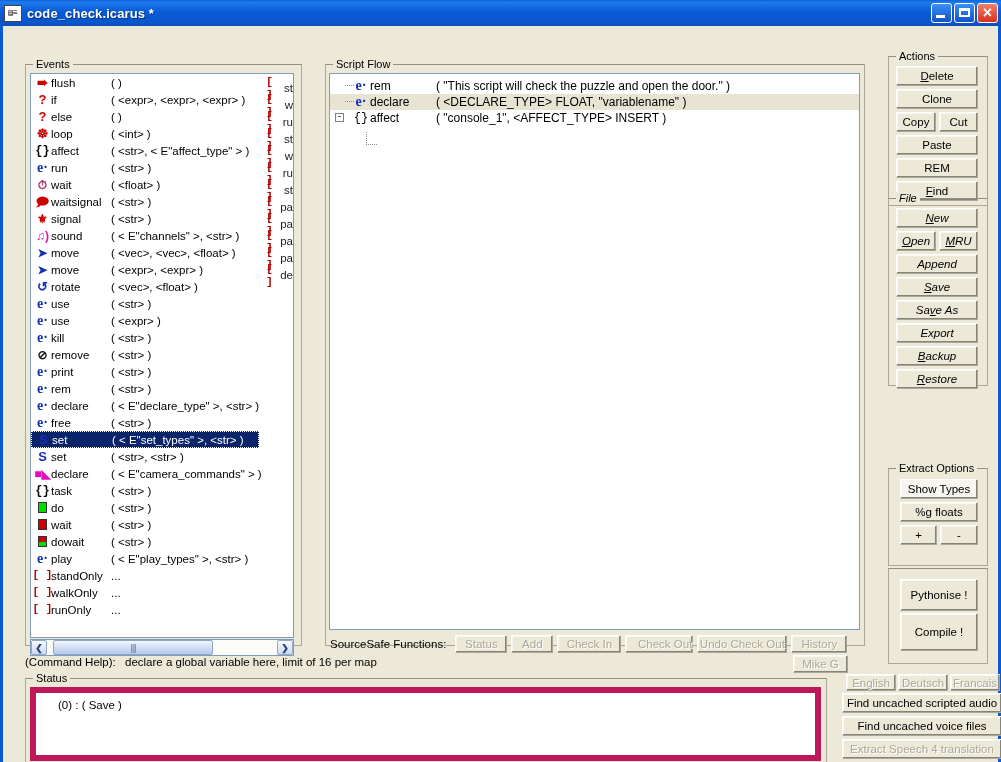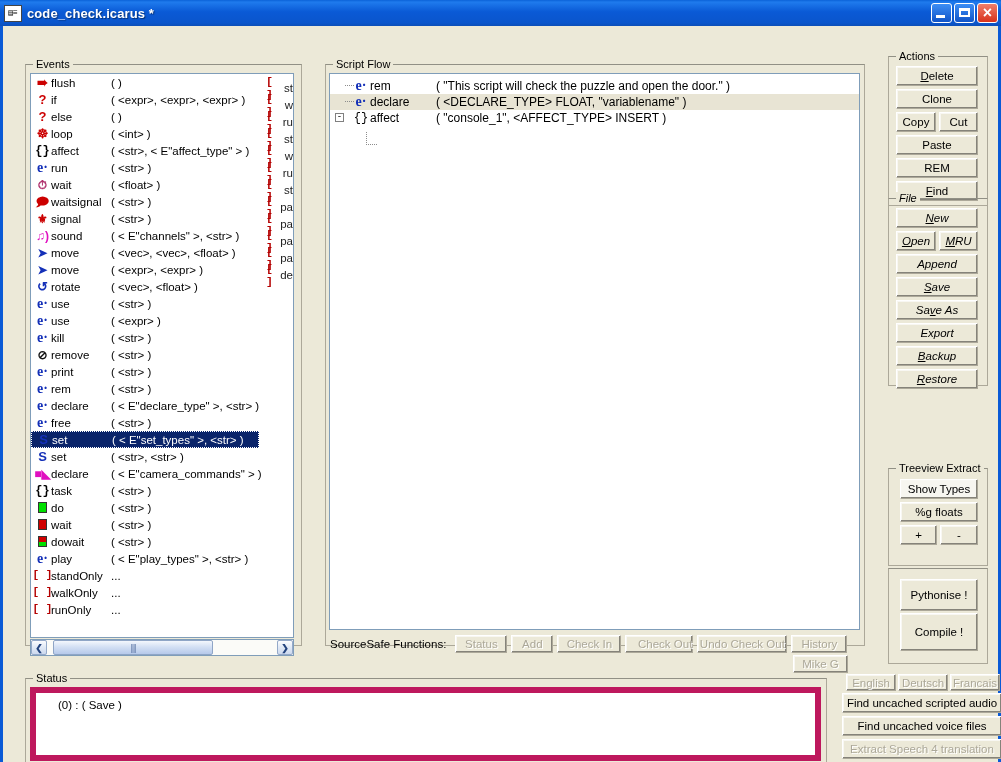--- a/index.html
+++ b/index.html
@@ -546,21 +546,21 @@
     <div class="btn rb" style="left:7px;top:147px;width:82px;">
         <span><span class="u">B</span>ackup</span>
       </div>
     <div class="btn rb" style="left:7px;top:170px;width:82px;">
         <span><span class="u">R</span>estore</span>
       </div>
   </div>
 
 
   <div class="grp" id="treegrp">
-    <span class="lg">Treeview Extract</span>
+    <span class="lg">Extract Options</span>
     <div class="btn rb lite" style="left:11px;top:10px;width:78px;">
         <span>Show Types</span>
       </div>
     <div class="btn rb" style="left:11px;top:33px;width:78px;">
         <span>%g floats</span>
       </div>
     <div class="btn rb" style="left:11px;top:56px;width:37px;">
         <span>+</span>
       </div>
     <div class="btn rb" style="left:51px;top:56px;width:38px;">
@@ -570,20 +570,24 @@
 
   <div class="grp" id="cmpgrp">
     <div class="btn" style="position:absolute;left:11px;top:10px;width:78px;height:32px;">
         <span>Pythonise !</span>
       </div>
     <div class="btn" style="position:absolute;left:11px;top:44px;width:78px;height:38px;">
         <span>Compile !</span>
       </div>
   </div>
 
+  <div class="cmdhelp">
+    <span class="lab">(Command Help):</span>
+    <span>declare a global variable here, limit of 16 per map</span>
+  </div>
   <div class="btn mikeg dis">
       <span>Mike G</span>
     </div>
 
   <div class="grp" id="statusgrp">
     <span class="lg">Status</span>
     <div class="statusbox">(0) : ( Save )</div>
   </div>
 
   <div class="langrow" id="langrow">

